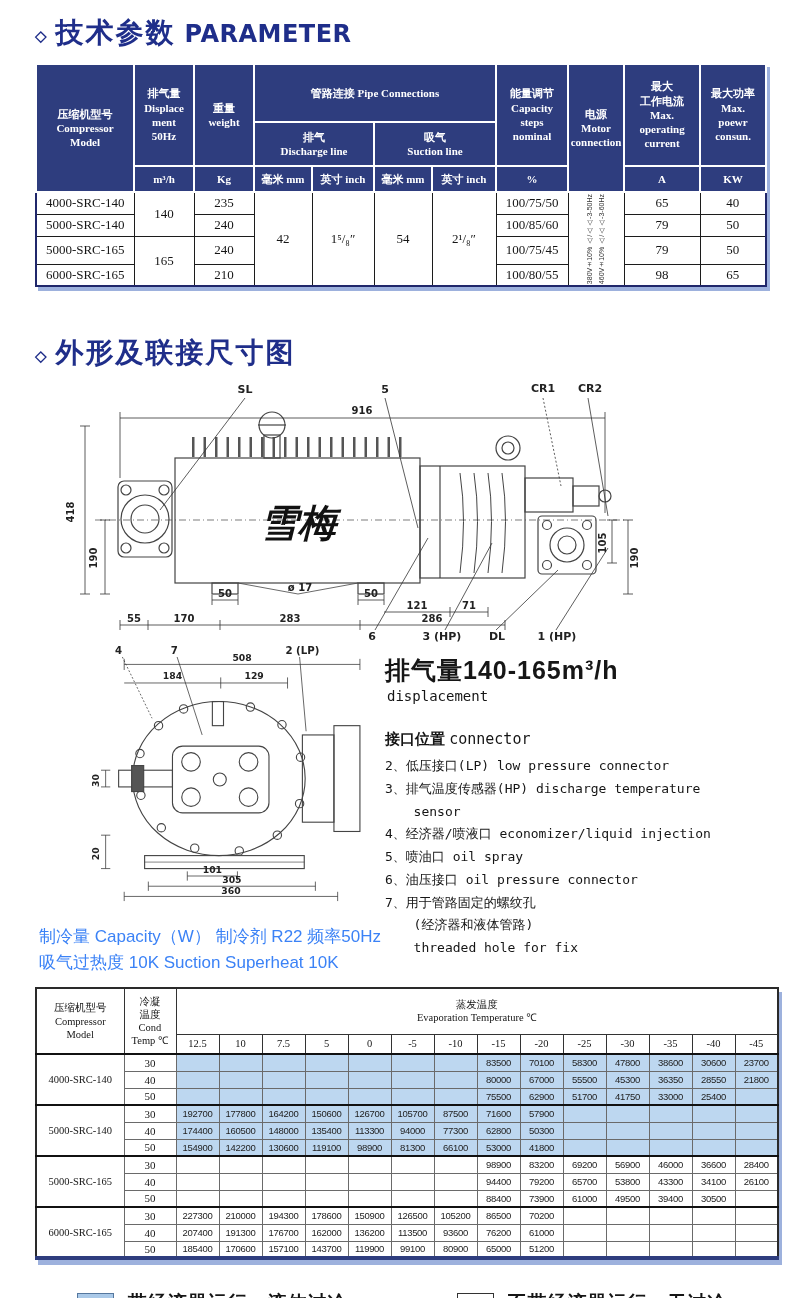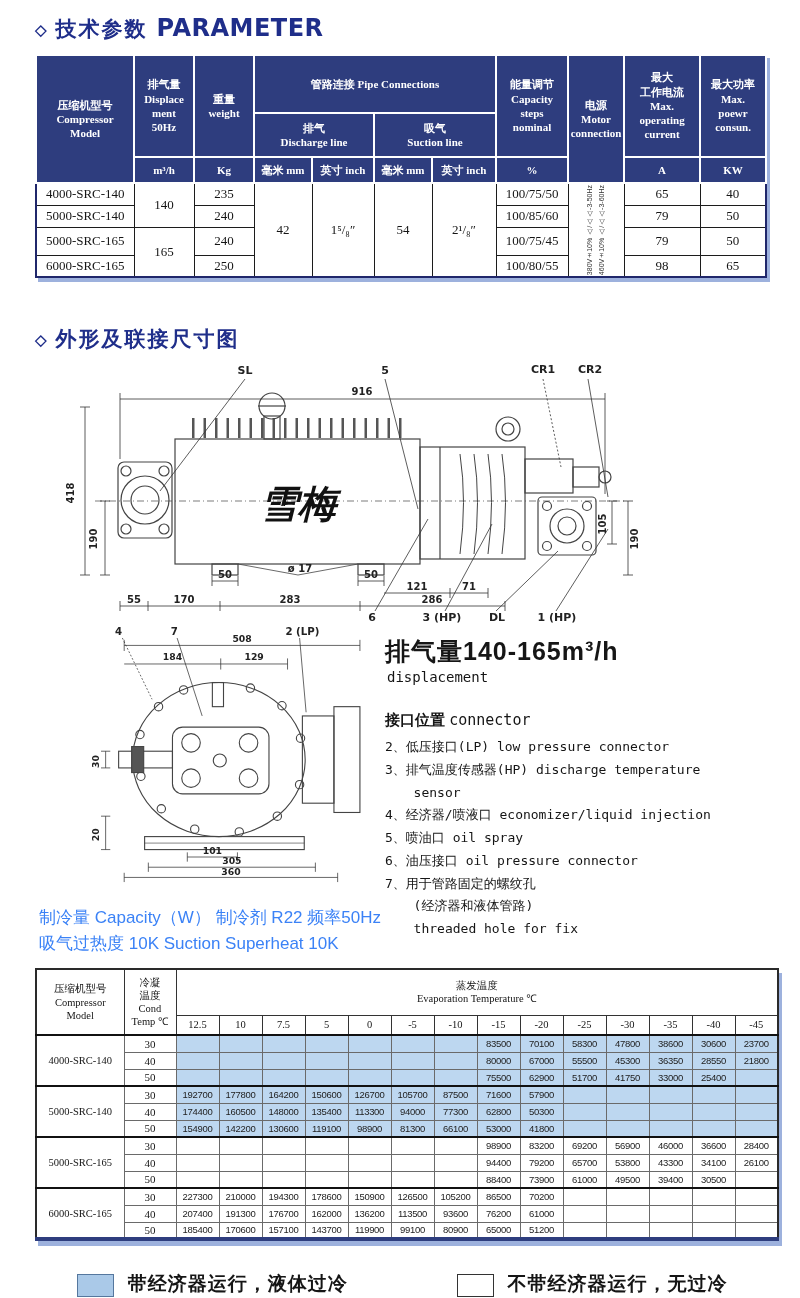--- a/index.html
+++ b/index.html
@@ -6,21 +6,21 @@
   html,body { background:#fff; }
   body {
     width:800px; height:1298px; position:relative; overflow:hidden;
     font-family:"Liberation Sans", sans-serif; color:#151515;
   }
   .page { padding:12px 35px 0 35px; }
 
   
   .heading { display:flex; align-items:baseline; gap:9px; font-weight:bold; color:#1f2e8a; }
   .heading .diamond { font-size:15px; transform:translateY(-1px); }
-  .heading .zh { font-size:21px; letter-spacing:2px; }
+  .heading .zh { font-size:28px; letter-spacing:2px; }
   .heading .en { font-size:24px; font-family:"DejaVu Sans", sans-serif; letter-spacing:0.5px; }
   .heading-1 { margin:2px 0 11px 0; }
   .heading-2 { margin:47px 0 4px 0; }
 
   
   table.param {
     border-collapse:collapse; width:730px; table-layout:fixed;
     border:2px solid #20276b; box-shadow:3px 4px 0 #9db1dd;
   }
   table.param th {
@@ -191,21 +191,21 @@
       <tr>
         <td>5000-SRC-165</td>
         <td rowspan="2">165</td>
         <td>240</td>
         <td>100/75/45</td>
         <td>79</td>
         <td>50</td>
       </tr>
       <tr>
         <td>6000-SRC-165</td>
-        <td>250</td>
+        <td>210</td>
         <td>100/80/55</td>
         <td>98</td>
         <td>65</td>
       </tr>
     </tbody>
   </table>
 
   <div class="heading heading-2">
     <span class="diamond">◇</span>
     <span class="zh">外形及联接尺寸图</span>

